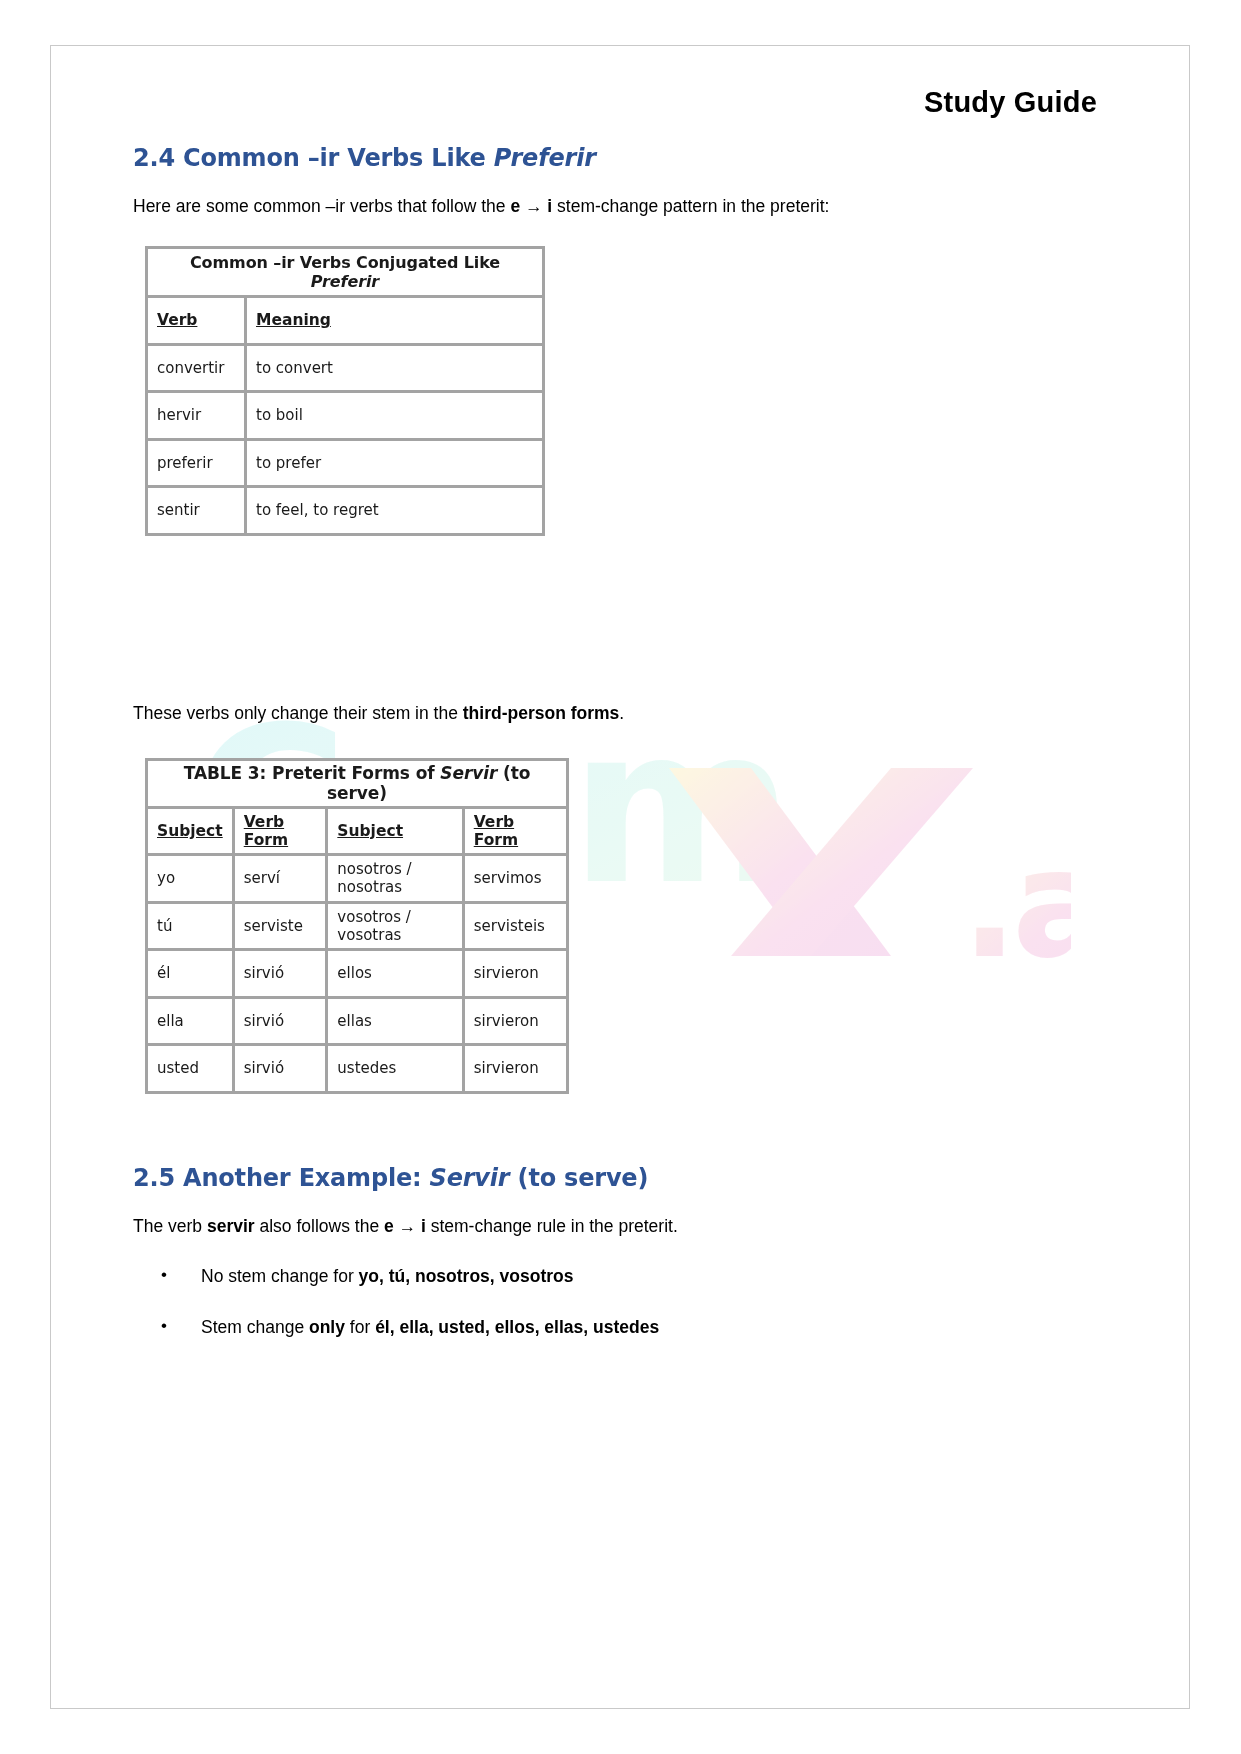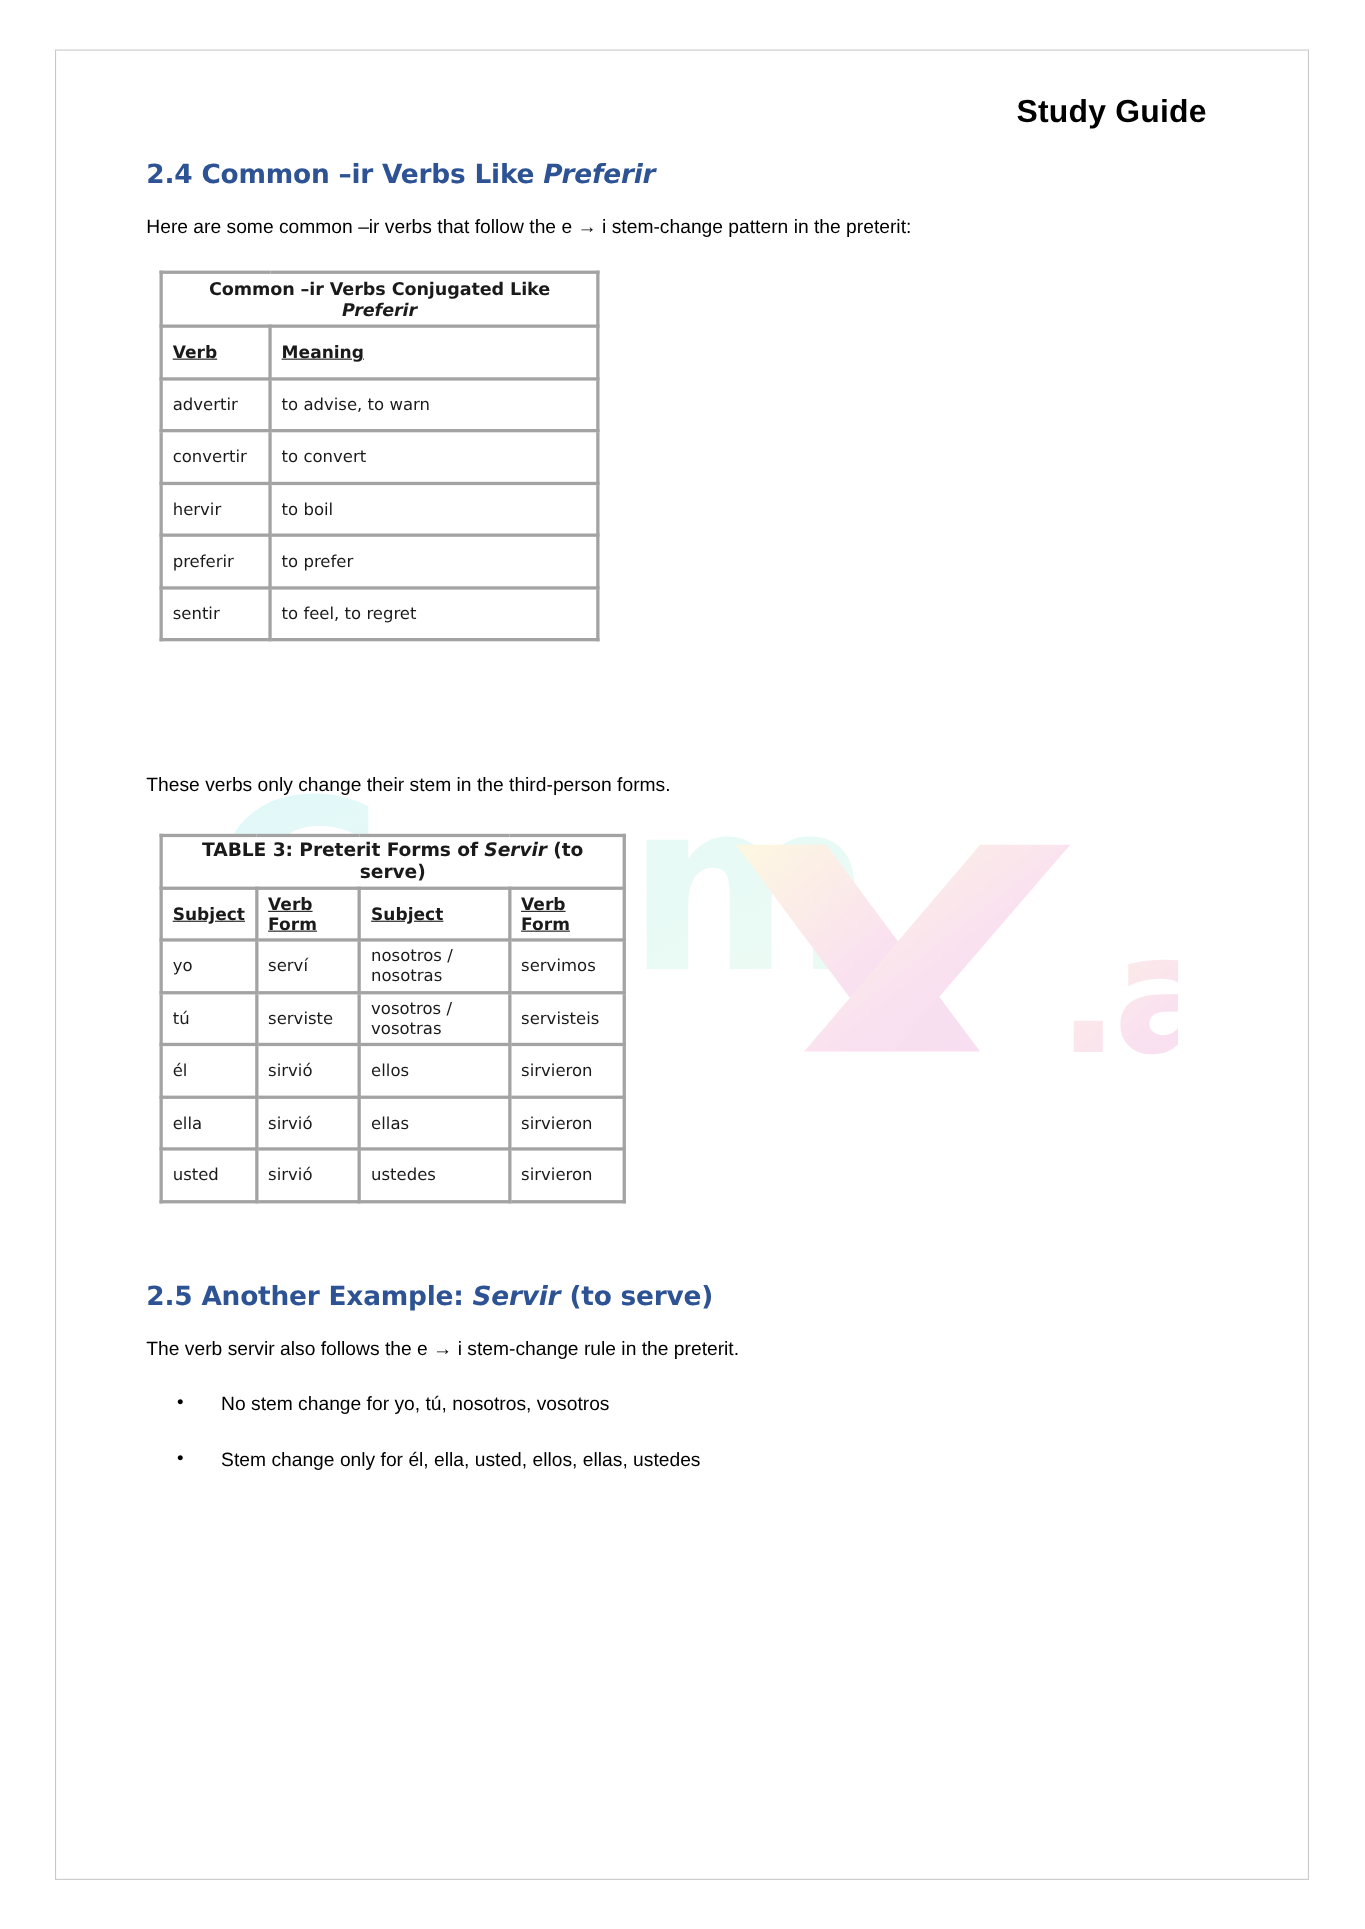--- a/index.html
+++ b/index.html
@@ -53,21 +53,21 @@
 
   p.body{
     position:absolute;
     margin:0;padding:0;
     left:82px;
     font-size:17.5px;
     line-height:24px;
     color:#000;
     white-space:nowrap;
   }
-  p.body b{font-weight:normal;}
+  p.body b{font-weight:bold;}
 
   
   table.doc{
     position:absolute;
     border-collapse:collapse;
     font-family:"DejaVu Sans", sans-serif;
     background:#fff;
   }
   table.doc td,table.doc th{
     border:3px solid #a3a3a3;
@@ -113,21 +113,21 @@
     font-size:17.5px;
     line-height:24px;
     padding-left:68px;
     margin-bottom:27px;
     white-space:nowrap;
   }
   ul.bul li .dot{
     position:absolute;left:28px;top:-1px;
     font-size:17px;
   }
-  ul.bul li b{font-weight:normal;text-align:right;}
+  ul.bul li b{font-weight:bold;text-align:right;}
 </style>
 </head>
 <body>
 
 <div class="page">
 
   <div class="watermark">
     <svg width="880" height="260" viewBox="0 0 880 260">
       <defs>
         <linearGradient id="wmA" x1="0" y1="0" x2="1" y2="1">
@@ -166,24 +166,20 @@
         <tr>
           <td class="caption" colspan="2">
             <span>Common –ir Verbs Conjugated Like </span><span class="it">Preferir</span>
           </td>
         </tr>
         <tr class="hdr">
           <td class="c1">Verb</td>
           <td>Meaning</td>
         </tr>
         <tr>
-          <td class="c1">advertir</td>
-          <td>to advise, to warn</td>
-        </tr>
-        <tr>
           <td class="c1">convertir</td>
           <td>to convert</td>
         </tr>
         <tr>
           <td class="c1">hervir</td>
           <td>to boil</td>
         </tr>
         <tr>
           <td class="c1">preferir</td>
           <td>to prefer</td>

